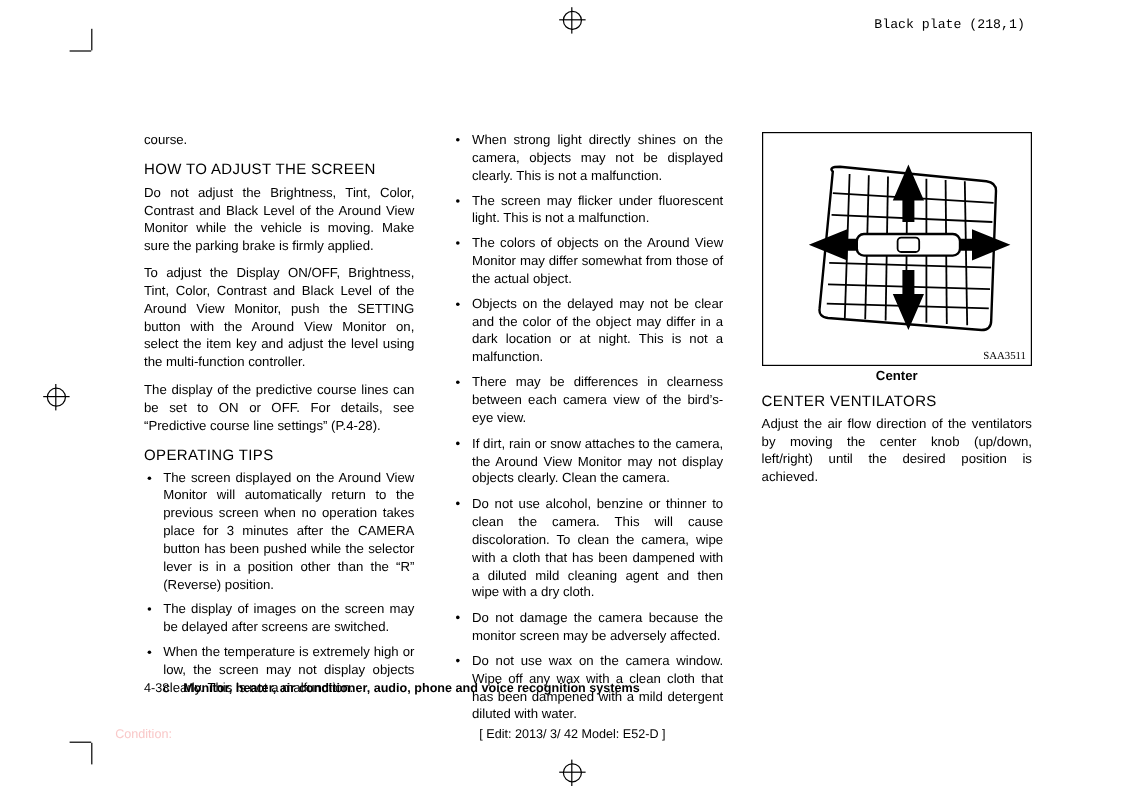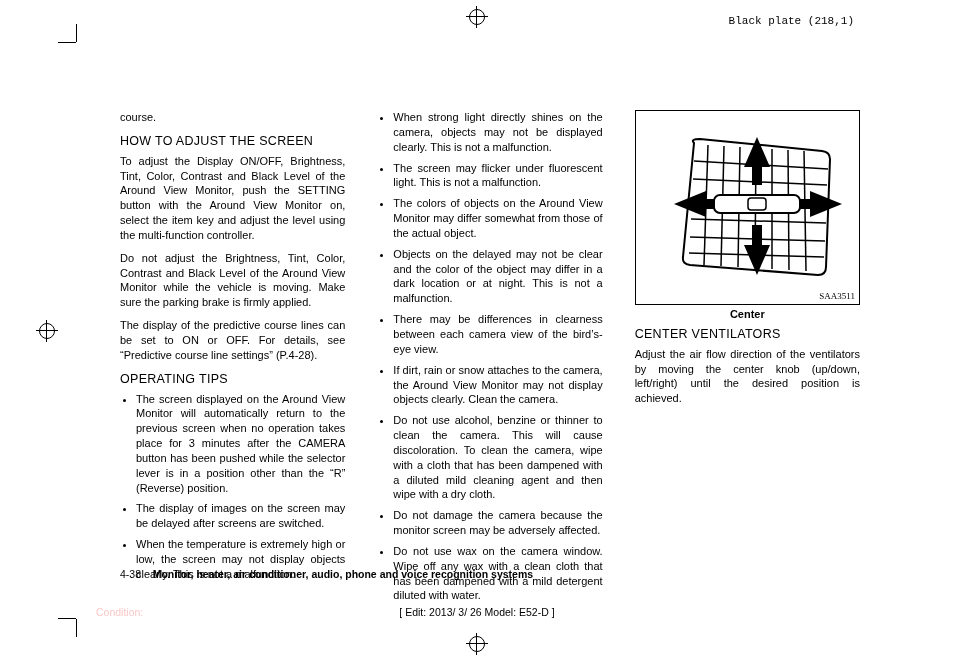--- a/index.html
+++ b/index.html
@@ -158,22 +158,22 @@
       <div class="vx"></div>
     </div>
 
   <div class="header-plate">Black plate (218,1)</div>
 
   <div class="content">
 
     <div class="col">
       <p>course.</p>
       <div class="h-sub">HOW TO ADJUST THE SCREEN</div>
+      <p>Do not adjust the Brightness, Tint, Color, Contrast and Black Level of the Around View Monitor while the vehicle is moving. Make sure the parking brake is firmly applied.</p>
       <p>To adjust the Display ON/OFF, Brightness, Tint, Color, Contrast and Black Level of the Around View Monitor, push the SETTING button with the Around View Monitor on, select the item key and adjust the level using the multi-function controller.</p>
-      <p>Do not adjust the Brightness, Tint, Color, Contrast and Black Level of the Around View Monitor while the vehicle is moving. Make sure the parking brake is firmly applied.</p>
       <p>The display of the predictive course lines can be set to ON or OFF. For details, see “Predictive course line settings” (P.4-28).</p>
       <div class="h-sub">OPERATING TIPS</div>
       <ul class="b">
         <li>The screen displayed on the Around View Monitor will automatically return to the previous screen when no operation takes place for 3 minutes after the CAMERA button has been pushed while the selector lever is in a position other than the “R” (Reverse) position.</li>
         <li>The display of images on the screen may be delayed after screens are switched.</li>
         <li>When the temperature is extremely high or low, the screen may not display objects clearly. This is not a malfunction.</li>
       </ul>
     </div>
 
     <div class="col">
@@ -235,15 +235,15 @@
 
   </div>
 
   <div class="page-footer">
     <span class="pg">4-38</span>
     &nbsp;&nbsp;
     <span class="title">Monitor, heater, air conditioner, audio, phone and voice recognition systems</span>
   </div>
 
   <div class="condition">Condition:</div>
-  <div class="edit-line">[ Edit: 2013/ 3/ 26   Model: E52-D ]</div>
+  <div class="edit-line">[ Edit: 2013/ 3/ 42   Model: E52-D ]</div>
 
 </div>
 
 </body></html>

